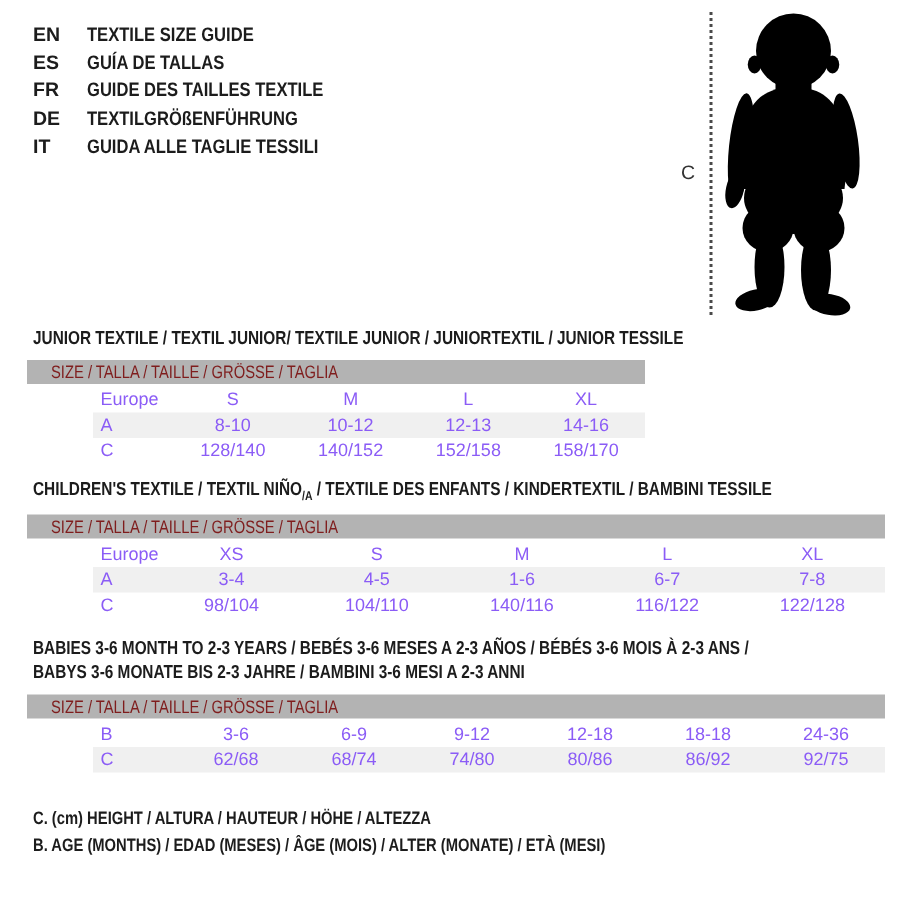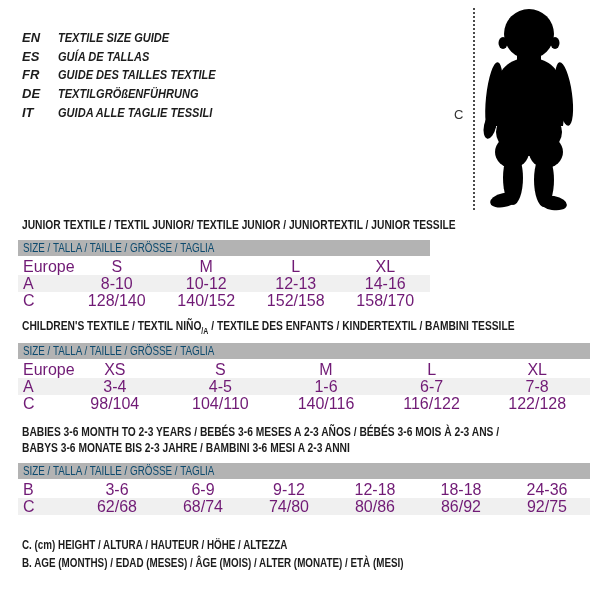--- a/index.html
+++ b/index.html
@@ -2,37 +2,37 @@
 <html><head>
 <meta charset="utf-8">
 <style>
   html,body{margin:0;padding:0;}
   .page{position:relative;width:600px;height:600px;background:#ffffff;overflow:hidden;
         font-family:"Liberation Sans","DejaVu Sans",sans-serif;color:#1c1c1c;}
   .cond{display:inline-block;transform:scaleX(0.82);transform-origin:0 50%;white-space:nowrap;}
   .cond85{display:inline-block;transform:scaleX(0.85);transform-origin:0 50%;white-space:nowrap;}
 
   
-  .lang-block{position:absolute;left:22px;top:28px;font-style:italic;}
+  .lang-block{position:absolute;left:22px;top:13px;}
   .lang-row{display:flex;height:18.7px;align-items:center;font-weight:700;font-size:13px;}
   .lang-code{width:36px;flex:0 0 36px;}
 
   
   .measure-line{position:absolute;left:473px;top:8px;height:202px;width:0;
                 border-left:2px dotted #4a4a4a;}
   .measure-label{position:absolute;left:454px;top:107px;font-size:13px;color:#333;}
   .toddler{position:absolute;left:478px;top:6px;}
 
   
   .tbl-title{position:absolute;left:22px;font-weight:700;font-size:12.5px;line-height:16px;}
   .tbl-title sub{font-size:8.5px;}
   .size-table{position:absolute;left:18px;}
-  .size-bar{height:16px;line-height:16px;background:#b3b3b3;color:#0c4a6e;
-            font-size:12px;padding-left:5px;margin-bottom:2px;}
-  .trow{display:flex;height:17px;line-height:17px;font-size:16px;color:#701a75;}
+  .size-bar{height:16px;line-height:16px;background:#b3b3b3;color:#7f1d1d;
+            font-size:12px;padding-left:16px;margin-bottom:2px;}
+  .trow{display:flex;height:17px;line-height:17px;font-size:12px;color:#8b5cf6;margin-left:44px;}
   .trow.alt{background:#f0f0f0;}
   .tlabel{flex:0 0 auto;padding-left:5px;box-sizing:border-box;}
   .t-junior{width:412px;}   .t-junior .tlabel{width:54px;}
   .t-children{width:572px;} .t-children .tlabel{width:44px;}
   .t-babies{width:572px;}   .t-babies .tlabel{width:56px;}
   .tcell{flex:1 1 0;text-align:center;}
 
   
   .footnotes{position:absolute;left:22px;top:536px;}
   .footnote{height:18px;font-weight:700;font-size:12px;line-height:18px;}

